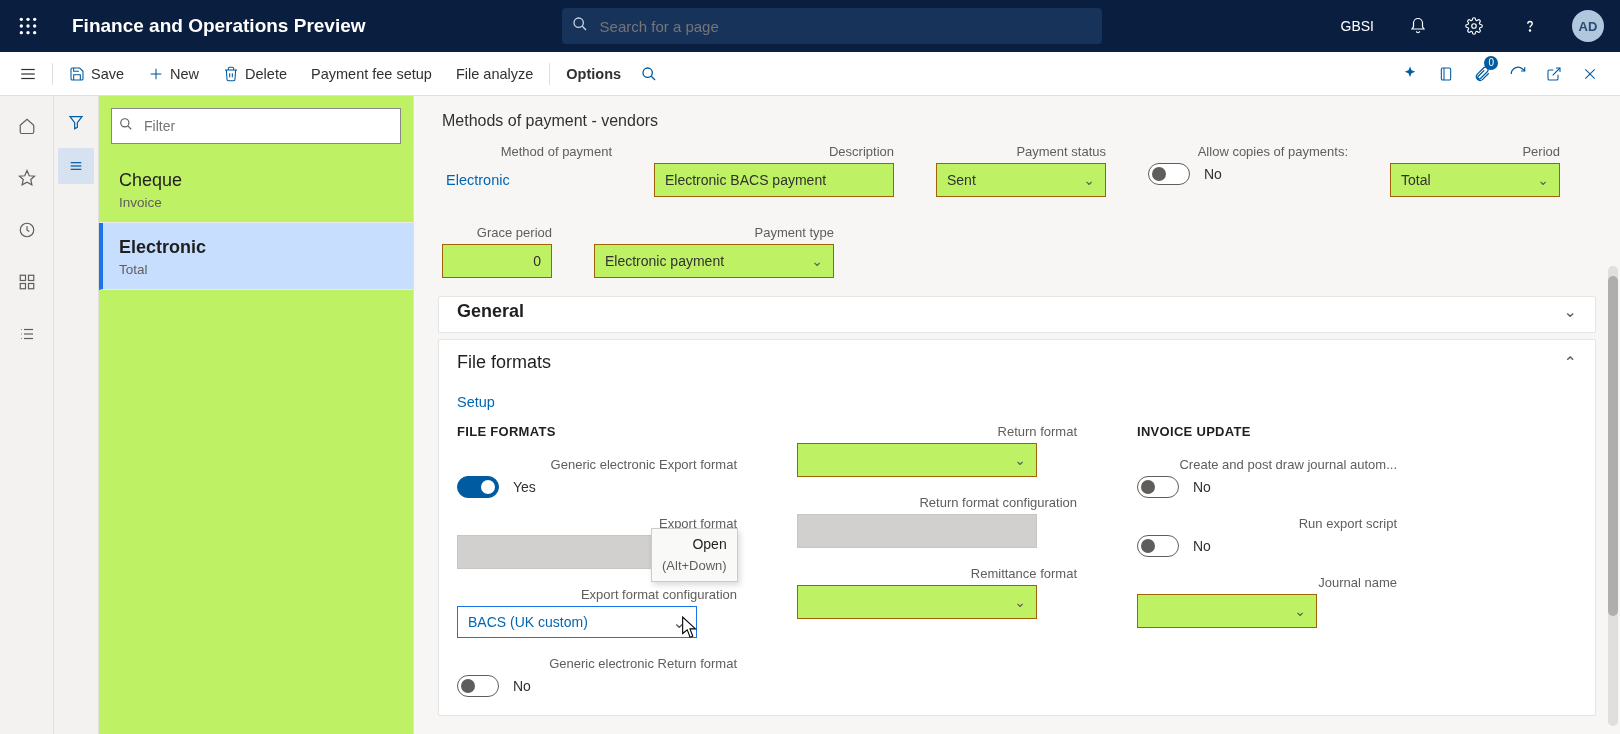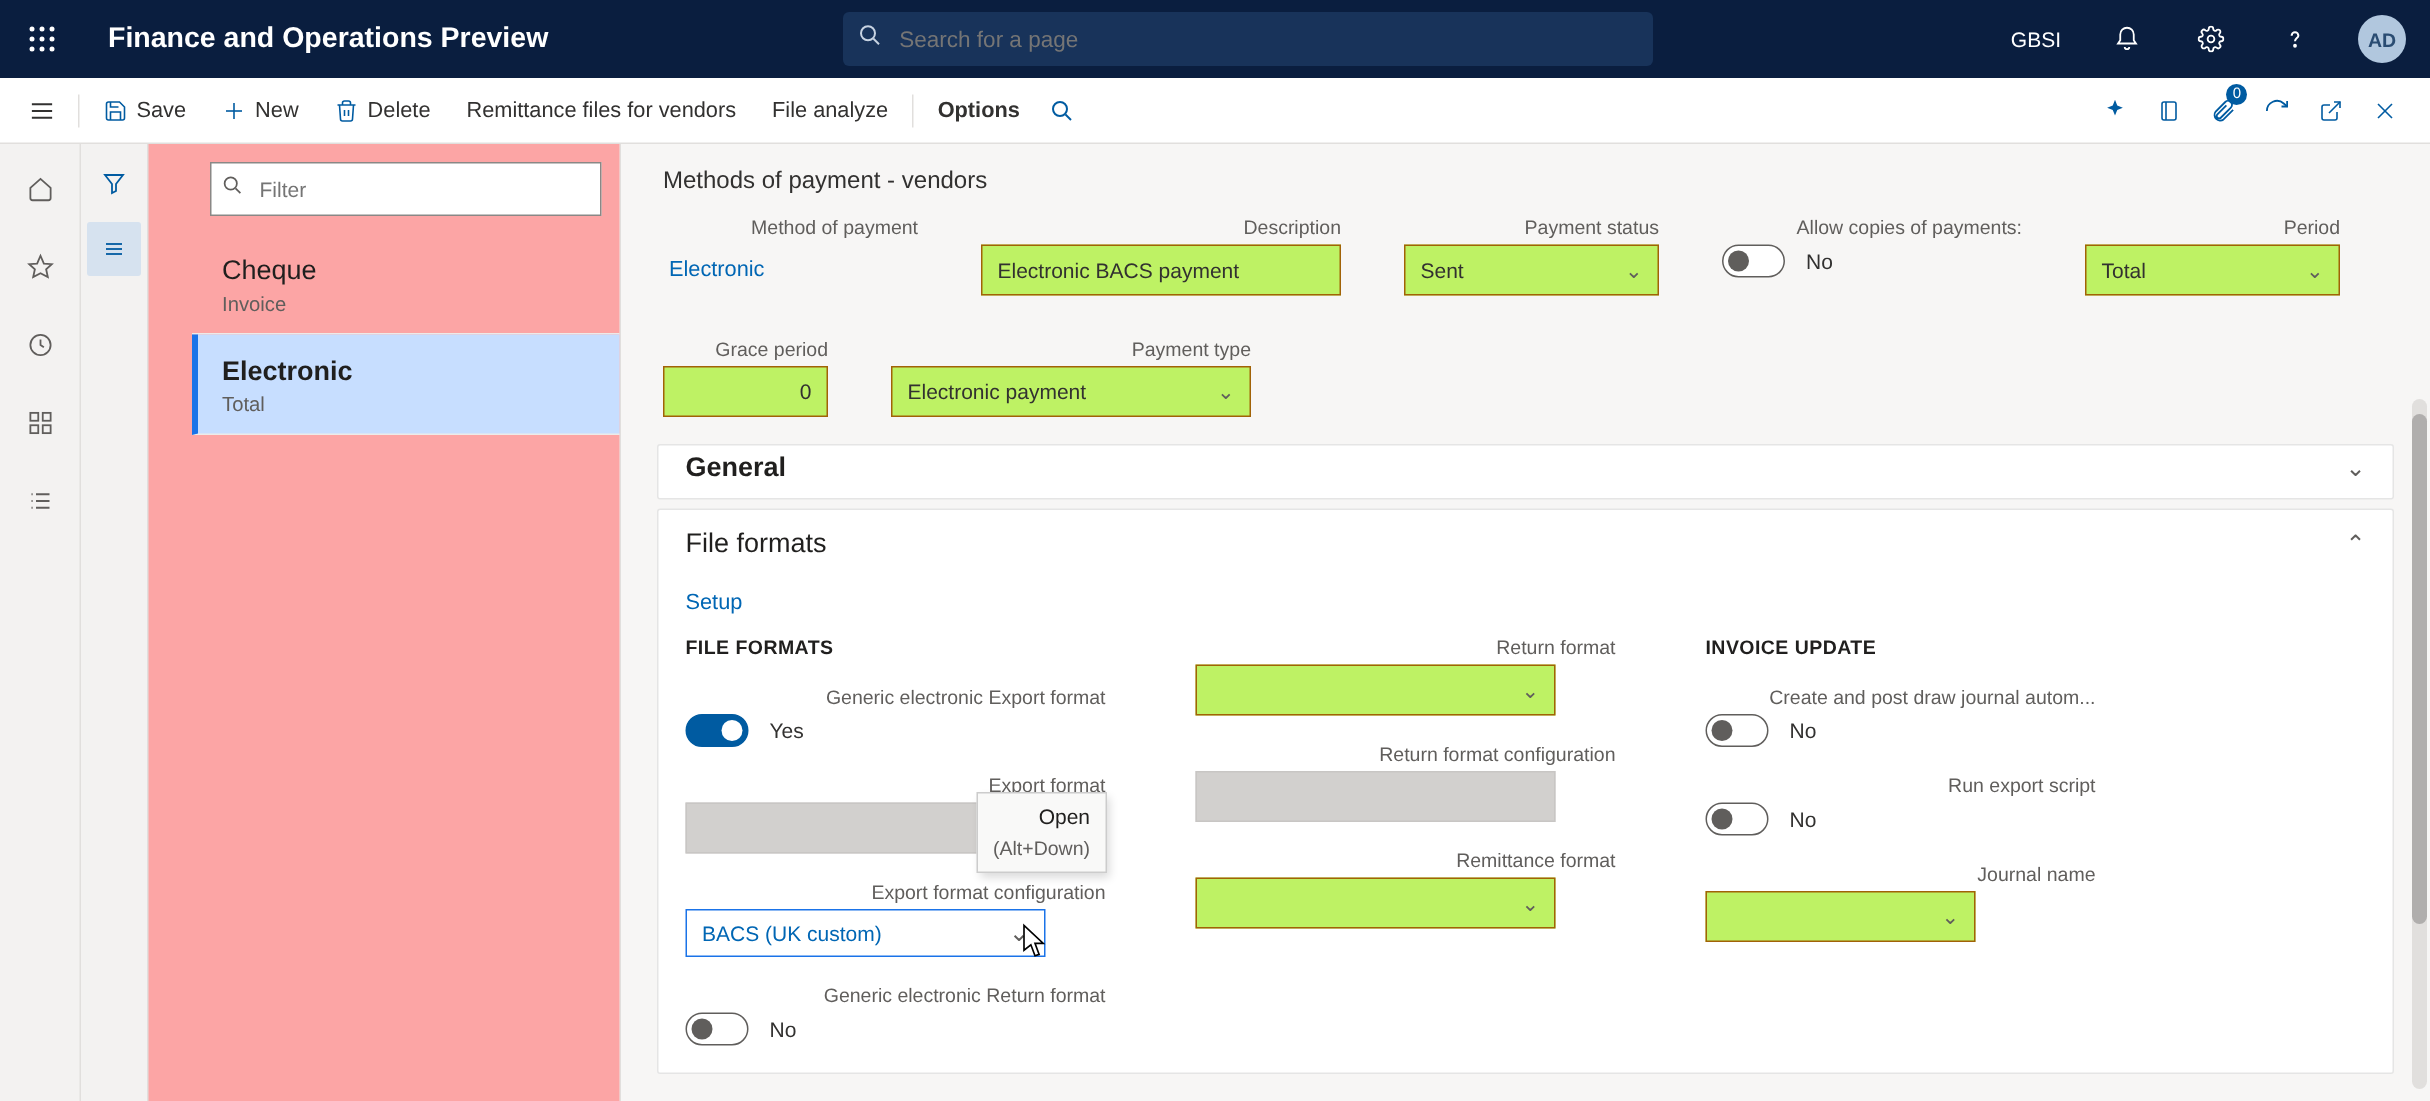--- a/index.html
+++ b/index.html
@@ -205,25 +205,24 @@
     justify-content: center;
     cursor: pointer;
     color: #005ba1;
     border-radius: 2px;
   }
   .sp-tools .t.active {
     background: #d6e2ef;
   }
   .sp-body {
     flex: 1;
-    background: #fca5a5;
+    background: #bef264;
     border-left: 1px solid #e1dfdd;
     display: flex;
     flex-direction: column;
-    padding-left: 29px;
   }
   .sp-filter {
     padding: 12px;
   }
   .sp-filter input {
     width: 100%;
     height: 36px;
     border: 1px solid #8a8886;
     padding: 0 10px 0 32px;
     font-size: 14px;
@@ -498,21 +497,21 @@
   <div class="act">
     <svg class="ac-icon" width="16" height="16" viewBox="0 0 24 24" fill="none" stroke="currentColor" stroke-width="1.6">
         <polyline points="3 6 5 6 21 6"></polyline>
         <path d="M19 6l-1 14a2 2 0 01-2 2H8a2 2 0 01-2-2L5 6"></path>
         <path d="M10 11v6M14 11v6"></path>
         <path d="M8 6V4a2 2 0 012-2h4a2 2 0 012 2v2"></path>
       </svg>
     <span>Delete</span>
   </div>
   <div class="act">
-      <span>Remittance files for vendors</span>
+      <span>Payment fee setup</span>
     </div>
   <div class="act">
       <span>File analyze</span>
     </div>
   <div class="sep"></div>
   <div class="act active">
       <span>Options</span>
     </div>
   <div class="act icon-only">
     <svg class="ac-icon" width="16" height="16" viewBox="0 0 24 24" fill="none" stroke="currentColor" stroke-width="2">

